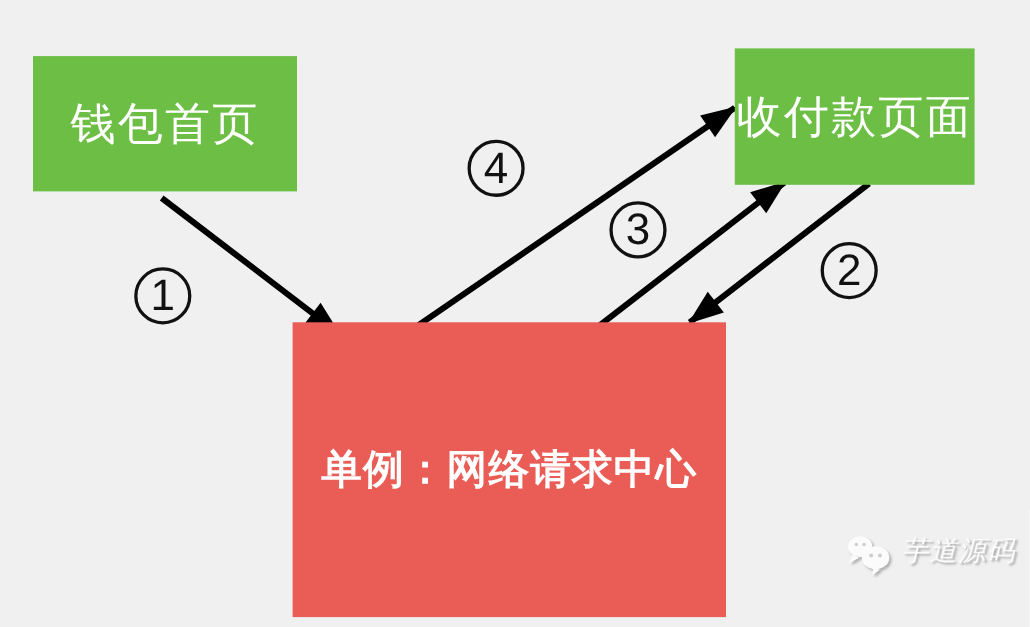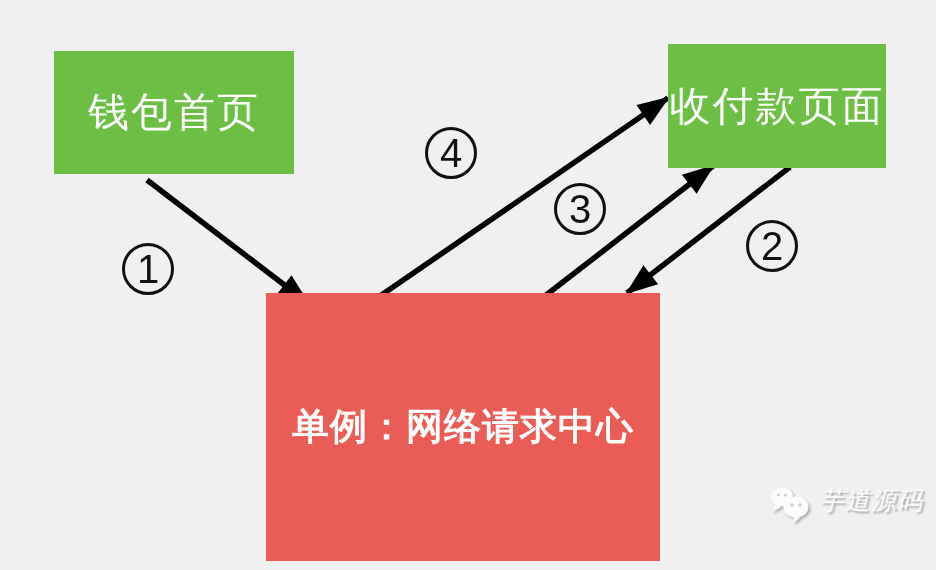--- a/index.html
+++ b/index.html
@@ -21,21 +21,21 @@
     justify-content: center;
     color: #FFFFFF;
     text-align: center;
   }
   .node-green {
     background: #6CBE45;
     font-size: 41px;
     font-weight: 400;
     letter-spacing: 2px;
   }
-  .node-wallet    { left: 30px;  top: 51px;  width: 240px; height: 123px; margin-left: 24px; }
+  .node-wallet    { left: 30px;  top: 51px;  width: 240px; height: 123px; }
   .node-payment   { left: 668px; top: 44px;  width: 218px; height: 124px; }
   .node-singleton {
     left: 266px; top: 293px; width: 394px; height: 268px;
     background: #EA5D56;
     font-size: 37px;
     font-weight: 700;
     letter-spacing: 1px;
   }
   .arrows-layer {
     position: absolute;

